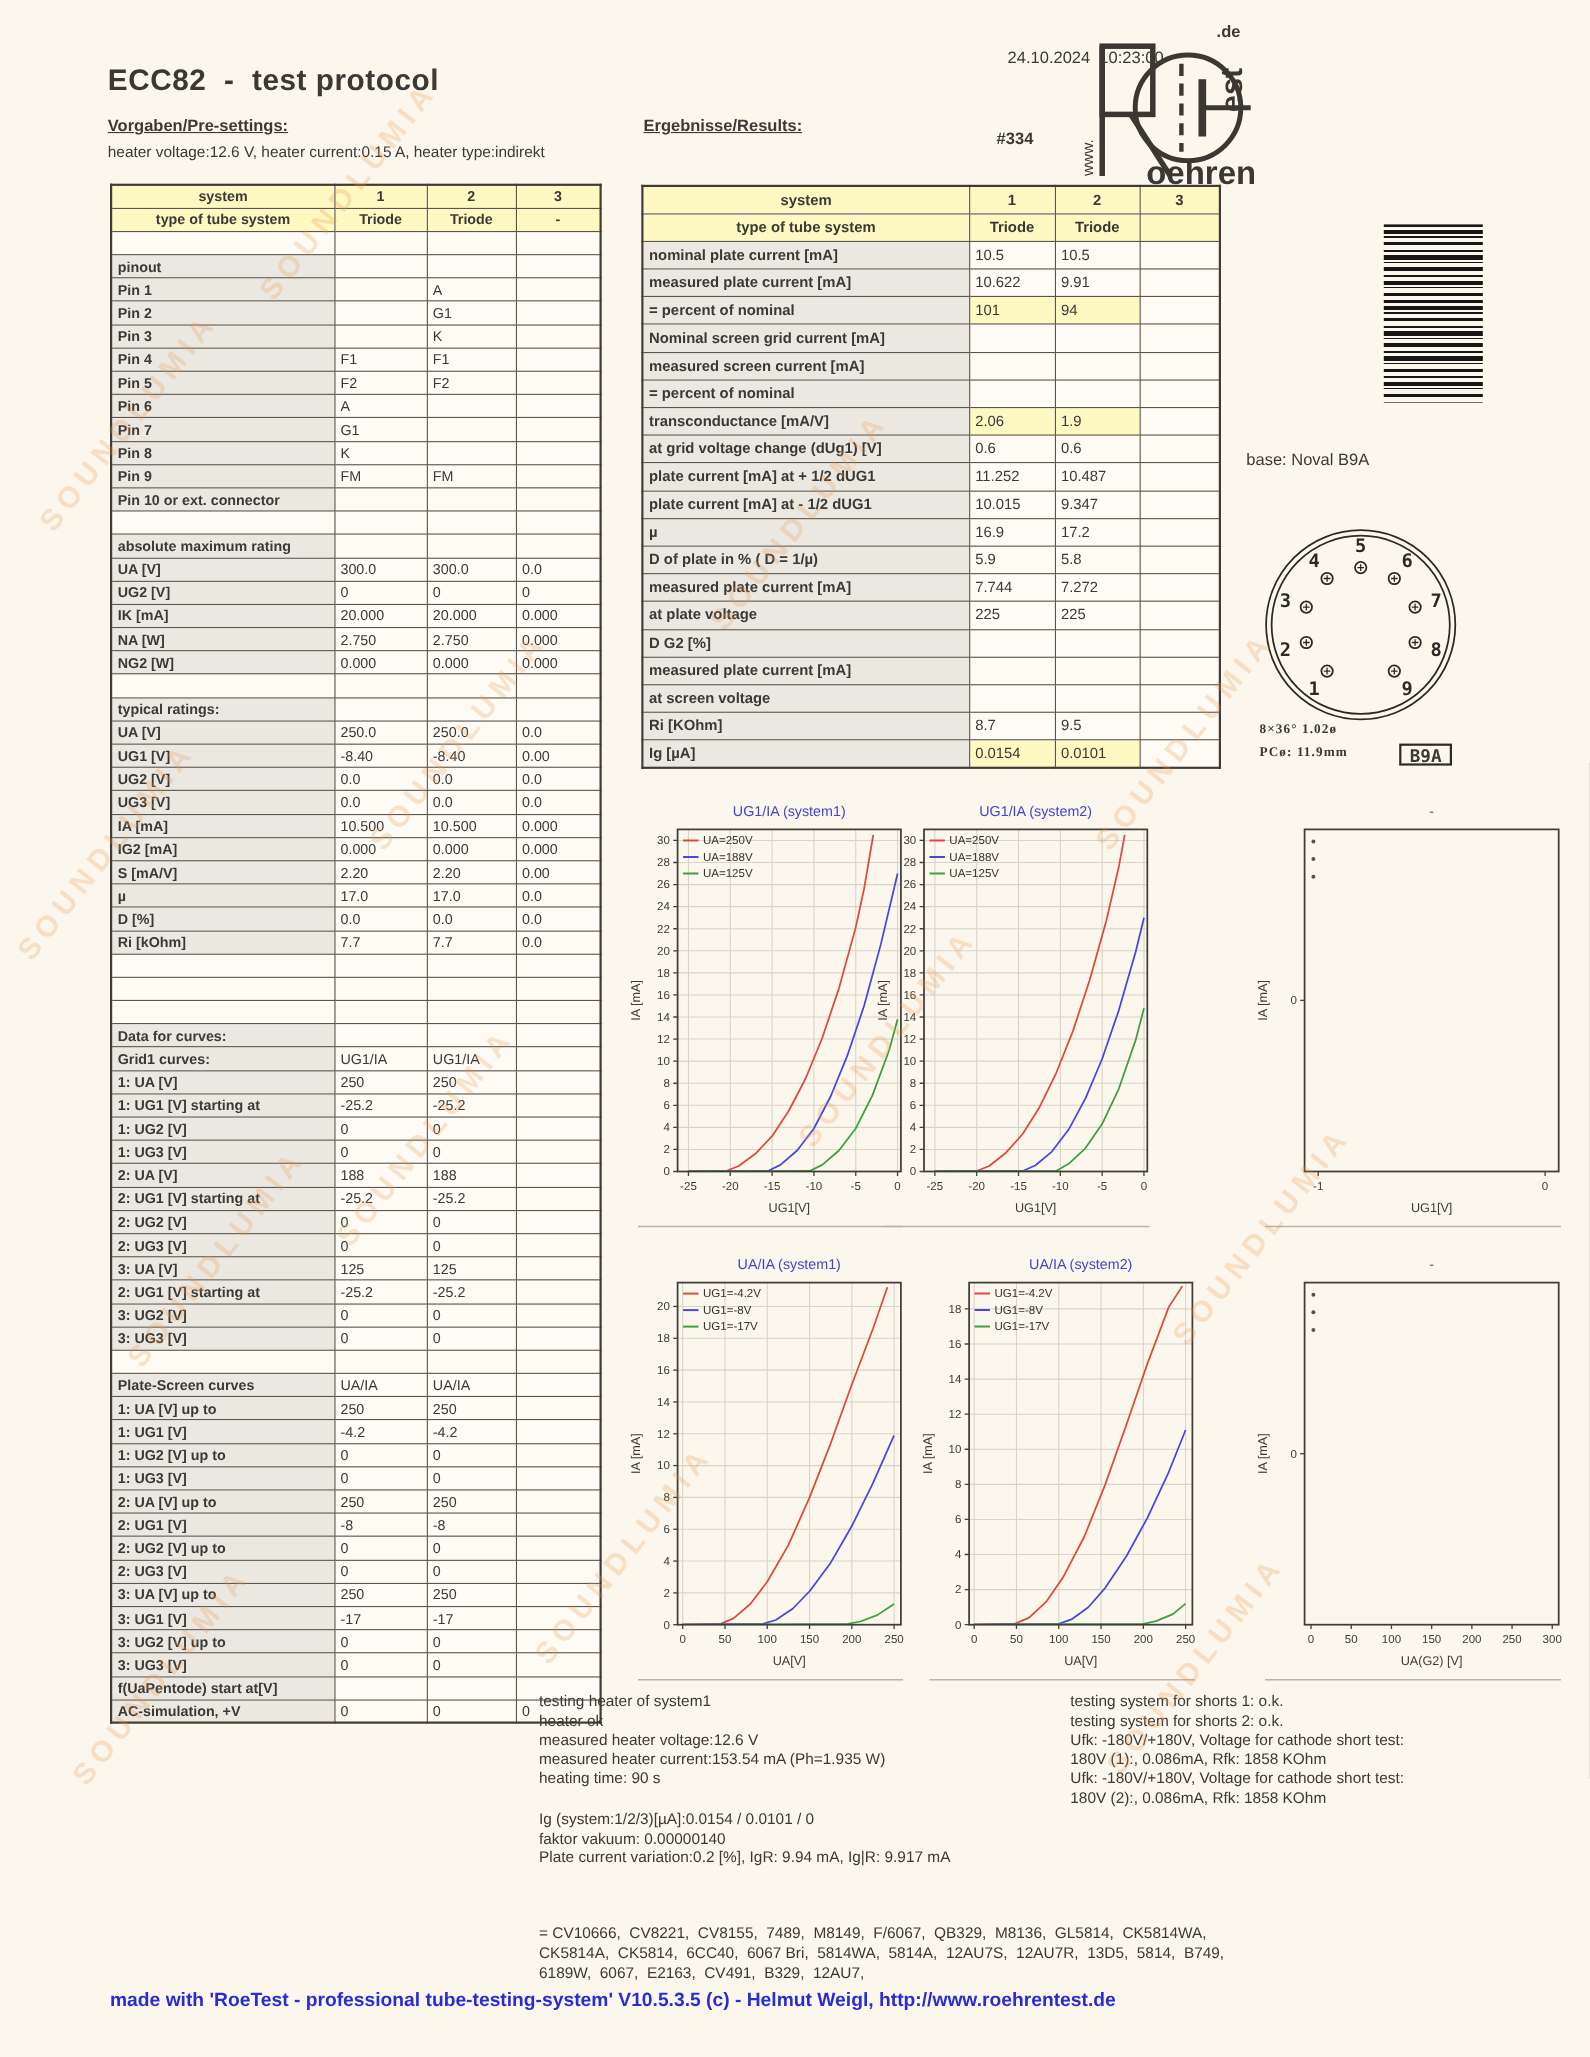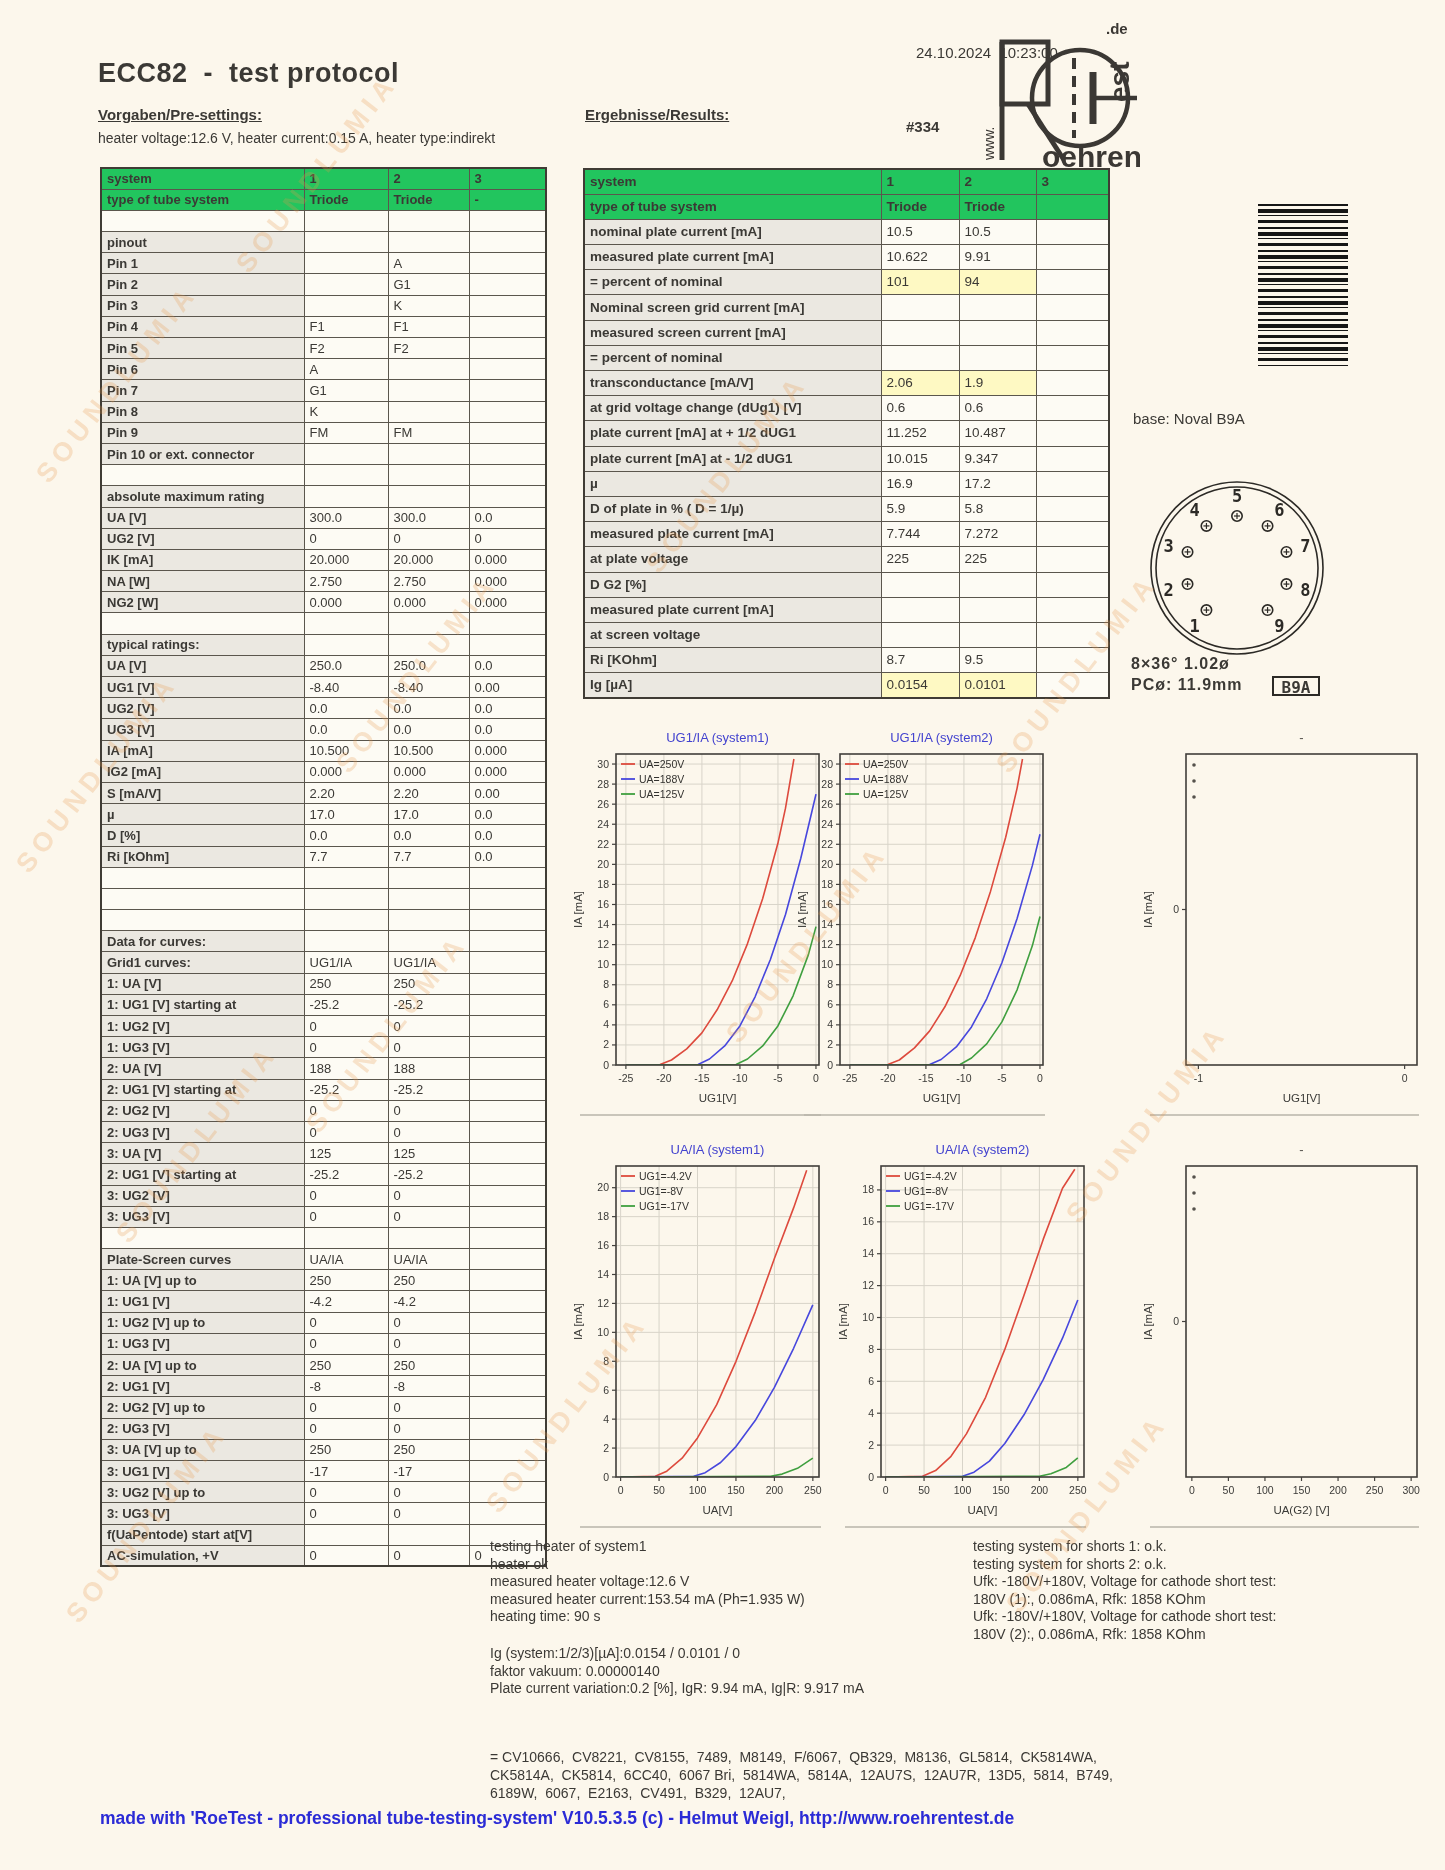--- a/index.html
+++ b/index.html
@@ -15,35 +15,35 @@
   .serial{font-size:15px;font-weight:bold;}
   .heater-line{font-size:14px;}
 
   
   table.t{border-collapse:collapse;border:2px solid #403c35;table-layout:fixed;}
   table.t td{border:1px solid #5b564d;padding:0 5px;overflow:hidden;white-space:nowrap;box-sizing:border-box;}
   table.t-pre td{height:21.2px;font-size:13px;line-height:13px;}
   table.t-res td{height:25.2px;font-size:13.5px;line-height:14px;}
   td.lbl{background:#ebe8e1;font-weight:bold;}
   td.val{background:#fdfbf4;}
-  tr.hrow td{background:#22c55e;font-weight:bold;}
+  tr.hrow td{background:#fef9c3;font-weight:bold;text-align:center;}
   td.green{background:#fef9c3;}
 
   
   .chart{position:absolute;}
   .chart svg{display:block;}
 
   
   .notes{font-size:14px;line-height:17.5px;}
   .equiv{font-size:14px;line-height:18px;}
   .footer{font-size:17.5px;font-weight:bold;color:#2b2bd6;}
 
   
   .base-label{font-size:15px;}
-  .mono{font-family:Liberation Sans, sans-serif;font-weight:bold;font-size:16px;letter-spacing:1px;}
+  .mono{font-family:Liberation Serif, serif;font-weight:bold;font-size:12px;letter-spacing:1px;margin-left:14px;}
   .b9a-box{border:2px solid #2c2a26;font-family:"DejaVu Sans Mono",monospace;font-weight:bold;
            font-size:16px;text-align:center;line-height:19px;width:48px;height:20px;box-sizing:border-box;}
 
   .barcode{background:repeating-linear-gradient(180deg,
       #161616 0px,#161616 2px,transparent 2px,transparent 5px,
       #161616 5px,#161616 9px,transparent 9px,transparent 11px,
       #161616 11px,#161616 12px,transparent 12px,transparent 16px,
       #161616 16px,#161616 19px,transparent 19px,transparent 23px);}
 
   .wm{position:absolute;color:rgba(232,150,74,.25);font-weight:bold;font-size:27px;letter-spacing:6px;

